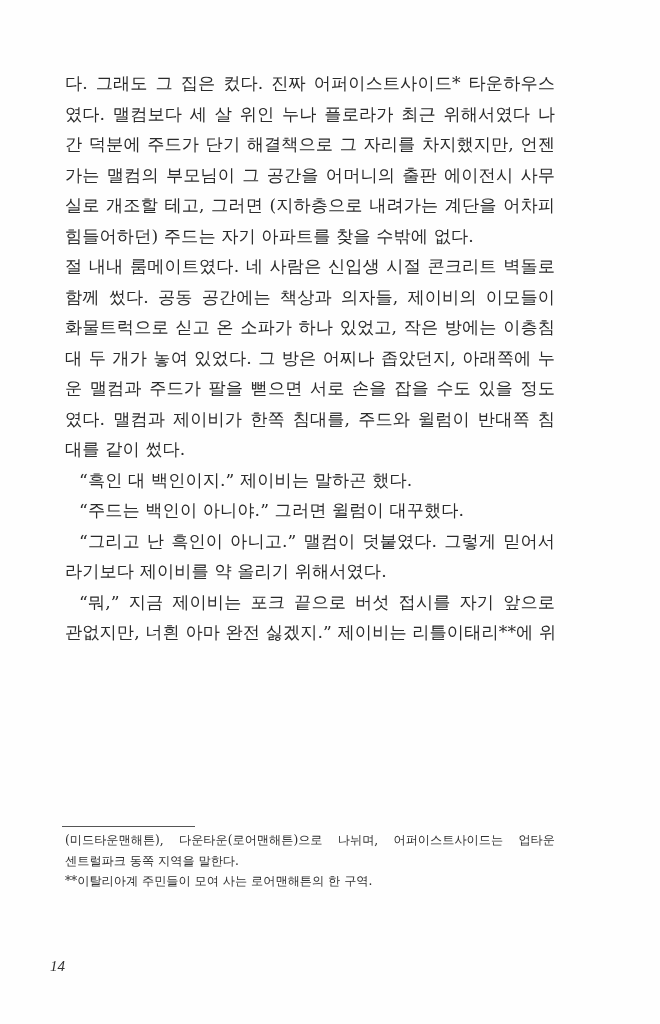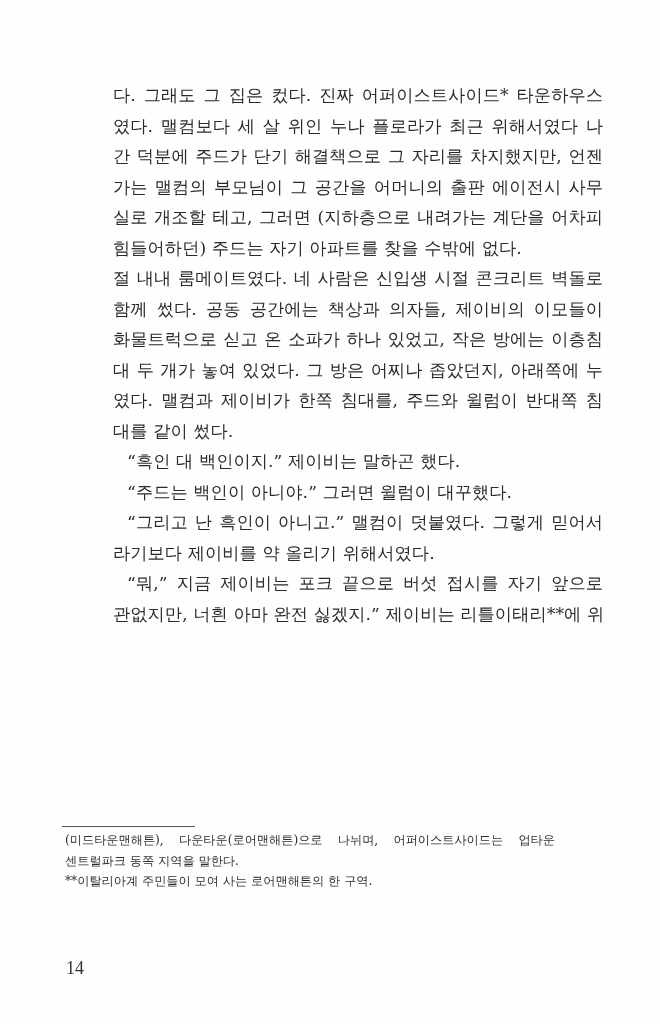--- a/index.html
+++ b/index.html
@@ -1,46 +1,47 @@
 <!DOCTYPE html>
 <html><head>
 <meta charset="utf-8">
 <style>
   html, body { margin:0; padding:0; }
   body { width:660px; height:1024px; background:#ffffff; position:relative; overflow:hidden;
          font-family:"DejaVu Serif", "Liberation Serif", serif; color:#2a2a2a; }
   .page { position:absolute; left:0; top:0; width:660px; height:1024px; background:#fefefe; }
-  .body-text { position:absolute; left:65px; top:80px; width:490px;margin-left:48px; }
+  .body-text { position:absolute; left:65px; top:68px; width:490px; }
   .line { height:30.5px; line-height:30.5px; font-size:17.2px; white-space:nowrap;
           letter-spacing:0.1px; text-align:justify; text-align-last:justify; }
   .line.last { text-align-last:left; }
   .line.indent { padding-left:14px; }
   .rule { position:absolute; left:62px; top:826px; width:133px; height:0; border-top:1px solid #555; }
   .footnotes { position:absolute; left:65px; top:830px; width:490px; }
   .fn { height:20.5px; line-height:20.5px; font-size:12.2px; white-space:nowrap; color:#2e2e2e;
         text-align:justify; text-align-last:justify; }
   .fn.last { text-align-last:left; }
-  .page-number { position:absolute; left:66px; top:958px; font-size:18px; color:#333;
-                 font-family:"Liberation Serif", serif; }
+  .page-number { position:absolute; left:50px; top:958px; font-size:15px; color:#333;
+                 font-family:"Liberation Serif", serif;font-style:italic; }
 </style>
 </head>
 <body>
 
 <div class="page">
   <div class="body-text">
     <div class="line">다. 그래도 그 집은 컸다. 진짜 어퍼이스트사이드* 타운하우스</div>
     <div class="line">였다. 맬컴보다 세 살 위인 누나 플로라가 최근 위해서였다 나</div>
     <div class="line">간 덕분에 주드가 단기 해결책으로 그 자리를 차지했지만, 언젠</div>
     <div class="line">가는 맬컴의 부모님이 그 공간을 어머니의 출판 에이전시 사무</div>
     <div class="line">실로 개조할 테고, 그러면 (지하층으로 내려가는 계단을 어차피</div>
     <div class="line last">힘들어하던) 주드는 자기 아파트를 찾을 수밖에 없다.</div>
     <div class="line">절 내내 룸메이트였다. 네 사람은 신입생 시절 콘크리트 벽돌로</div>
     <div class="line">함께 썼다. 공동 공간에는 책상과 의자들, 제이비의 이모들이</div>
     <div class="line">화물트럭으로 싣고 온 소파가 하나 있었고, 작은 방에는 이층침</div>
     <div class="line">대 두 개가 놓여 있었다. 그 방은 어찌나 좁았던지, 아래쪽에 누</div>
+    <div class="line">운 맬컴과 주드가 팔을 뻗으면 서로 손을 잡을 수도 있을 정도</div>
     <div class="line">였다. 맬컴과 제이비가 한쪽 침대를, 주드와 윌럼이 반대쪽 침</div>
     <div class="line last">대를 같이 썼다.</div>
     <div class="line indent last">“흑인 대 백인이지.” 제이비는 말하곤 했다.</div>
     <div class="line indent last">“주드는 백인이 아니야.” 그러면 윌럼이 대꾸했다.</div>
     <div class="line indent">“그리고 난 흑인이 아니고.” 맬컴이 덧붙였다. 그렇게 믿어서</div>
     <div class="line last">라기보다 제이비를 약 올리기 위해서였다.</div>
     <div class="line indent">“뭐,” 지금 제이비는 포크 끝으로 버섯 접시를 자기 앞으로</div>
     <div class="line">관없지만, 너흰 아마 완전 싫겠지.” 제이비는 리틀이태리**에 위</div>
   </div>
 

